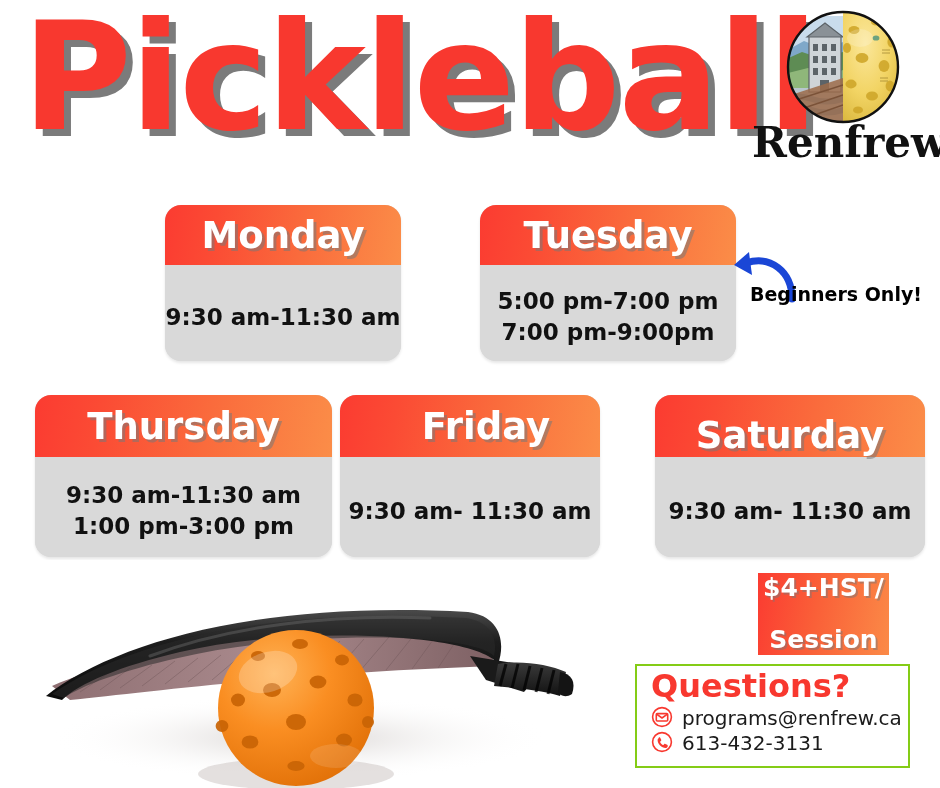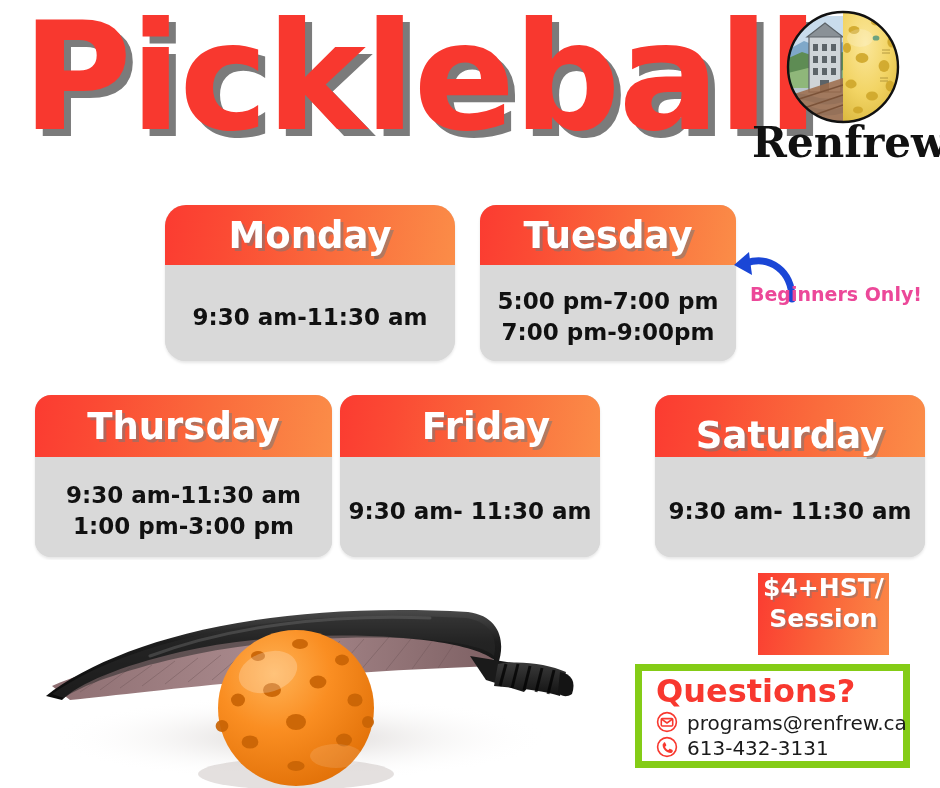--- a/index.html
+++ b/index.html
@@ -88,21 +88,21 @@
   .slot {
     font-family: "DejaVu Sans", sans-serif;
     font-weight: bold;
     font-size: 23px;
     color: #111111;
     line-height: 1.33;
     white-space: nowrap;
   }
 
   
-  #card-monday   { left:165px; top:205px; width:290px; height:156px;border-radius:21px; }
+  #card-monday   { left:165px; top:205px; width:236px; height:156px; }
   #card-monday   .card-head { height:60px; }
   #card-monday   .card-body { height:96px; }
 
   #card-tuesday  { left:480px; top:205px; width:256px; height:156px; }
   #card-tuesday  .card-head { height:60px; }
   #card-tuesday  .card-body { height:96px; }
 
   #card-thursday { left:35px;  top:395px; width:297px; height:162px; }
   #card-thursday .card-head { height:62px; }
   #card-thursday .card-body { height:100px; }
@@ -123,56 +123,56 @@
     width: 78px;
     height: 56px;
   }
   .beginners-note {
     position: absolute;
     left: 750px;
     top: 283px;
     font-family: "DejaVu Sans", sans-serif;
     font-weight: bold;
     font-size: 19px;
-    color: #ec4899;
+    color: #000000;
     white-space: nowrap;
   }
 
   
   .price-badge {
     position: absolute;
     left: 758px;
     top: 573px;
     width: 131px;
     height: 82px;
     background: linear-gradient(100deg, #FB3B31 0%, #FA6038 45%, #FB8A47 100%);
     display: flex;
     flex-direction: column;
     align-items: center;
-    justify-content: flex-start;
+    justify-content: space-between;
   }
   .price-line {
     font-family: "DejaVu Sans", sans-serif;
     font-weight: bold;
     font-size: 25px;
     line-height: 1.22;
     color: #ffffff;
     text-shadow: 2px 2px 0 rgba(120,120,120,0.5);
     white-space: nowrap;
   }
 
   
   .questions-box {
     position: absolute;
     left: 635px;
     top: 664px;
     width: 275px;
     height: 104px;
     background: #ffffff;
-    border: 7px solid #84cc16;
+    border: 2px solid #84cc16;
     padding: 4px 10px 6px 14px;
     box-sizing: border-box;
   }
   .questions-title {
     font-family: "DejaVu Sans", sans-serif;
     font-weight: bold;
     font-size: 32px;
     color: #F8382F;
     line-height: 1.05;
     margin: 0 0 2px 0;

